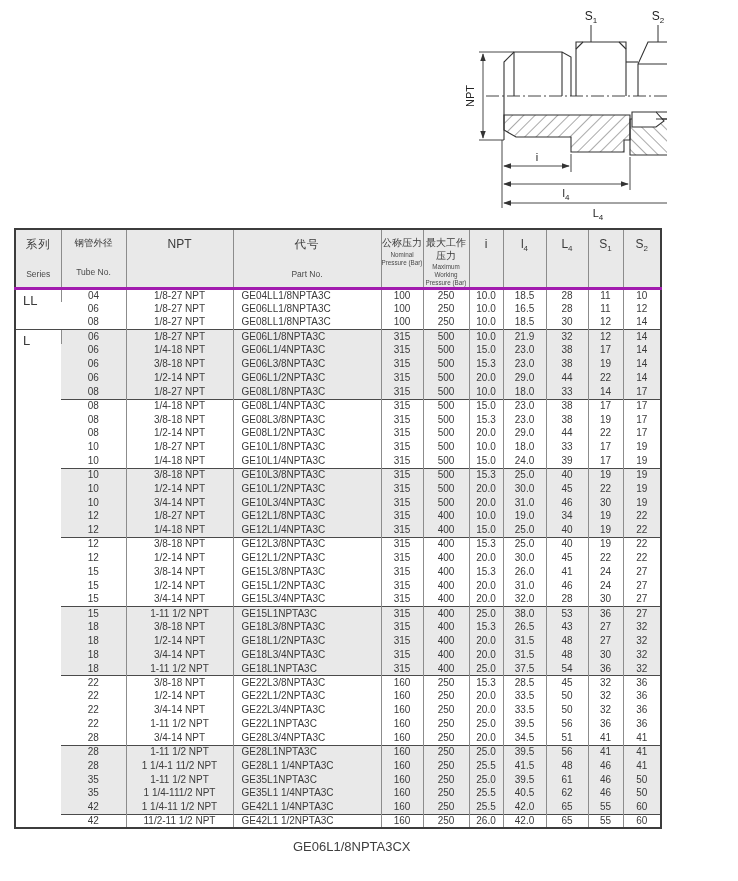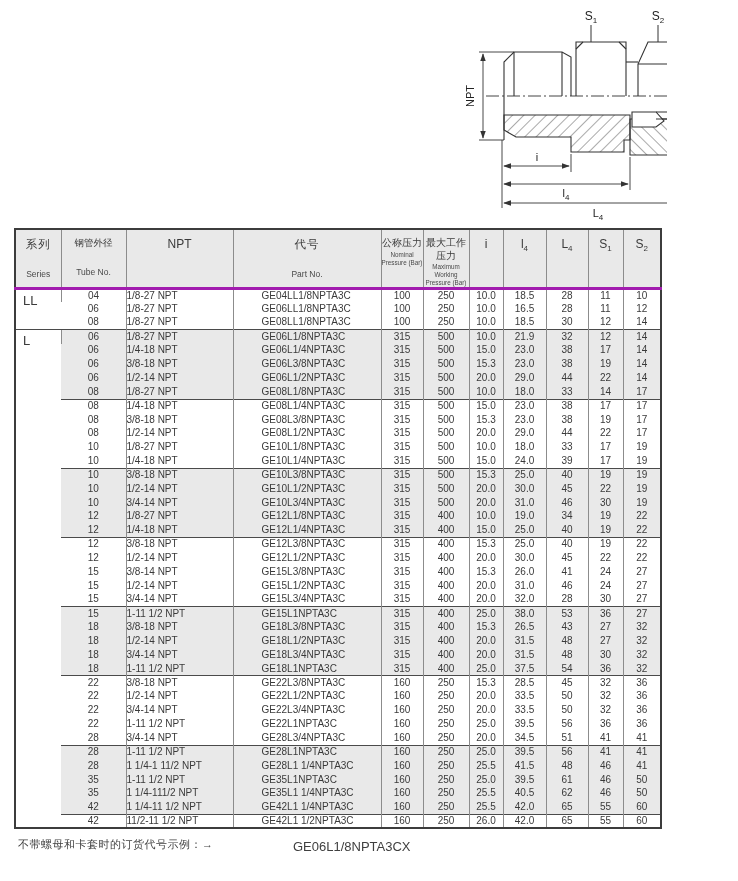--- a/index.html
+++ b/index.html
@@ -36,22 +36,22 @@
   thead .en.tiny{font-size:6.3px;margin-top:1px;line-height:1.2;}
   thead .dimhead{font-size:12px;margin-top:7px;}
   thead sub{font-size:8px;}
   tbody tr{height:13.85px;}
   tbody td{text-align:center;vertical-align:middle;background:#ffffff;}
   tbody tr.shaded td{background:#e9e9e9;}
   tbody td.series-cell{
     background:#ffffff !important;vertical-align:top;text-align:left;
     padding:3px 0 0 7px;font-size:13px;
   }
-  tbody td.c1{text-align:left;}  
-  tbody td.c2{text-align:left;padding-left:28px;} 
+  tbody td.c1{text-align:center;}  
+  tbody td.c2{text-align:left;padding-left:8px;} 
   tbody tr.group-start td{border-top:1.6px solid #4a4a4a;}
   
   .footer-note{position:absolute;left:18px;top:837px;font-size:11px;color:#3f3f3f;}
   .footer-note .zh{letter-spacing:0.5px;}
   .footer-note .en{margin-top:2px;}
   .footer-example{position:absolute;left:293px;top:839px;font-size:13px;color:#3f3f3f;}
 </style>
 </head>
 <body>
 
@@ -657,17 +657,16 @@
           <td class="c5">26.0</td>
           <td class="c6">42.0</td>
           <td class="c7">65</td>
           <td class="c8">55</td>
           <td class="c9">60</td>
         </tr>
       </tbody>
   </table>
 
   <div class="footer-note">
-    <div class="zh">不带螺母和卡套时的订货代号示例：→</div>
   </div>
   <div class="footer-example">GE06L1/8NPTA3CX</div>
 
 </div>
 
 </body></html>

